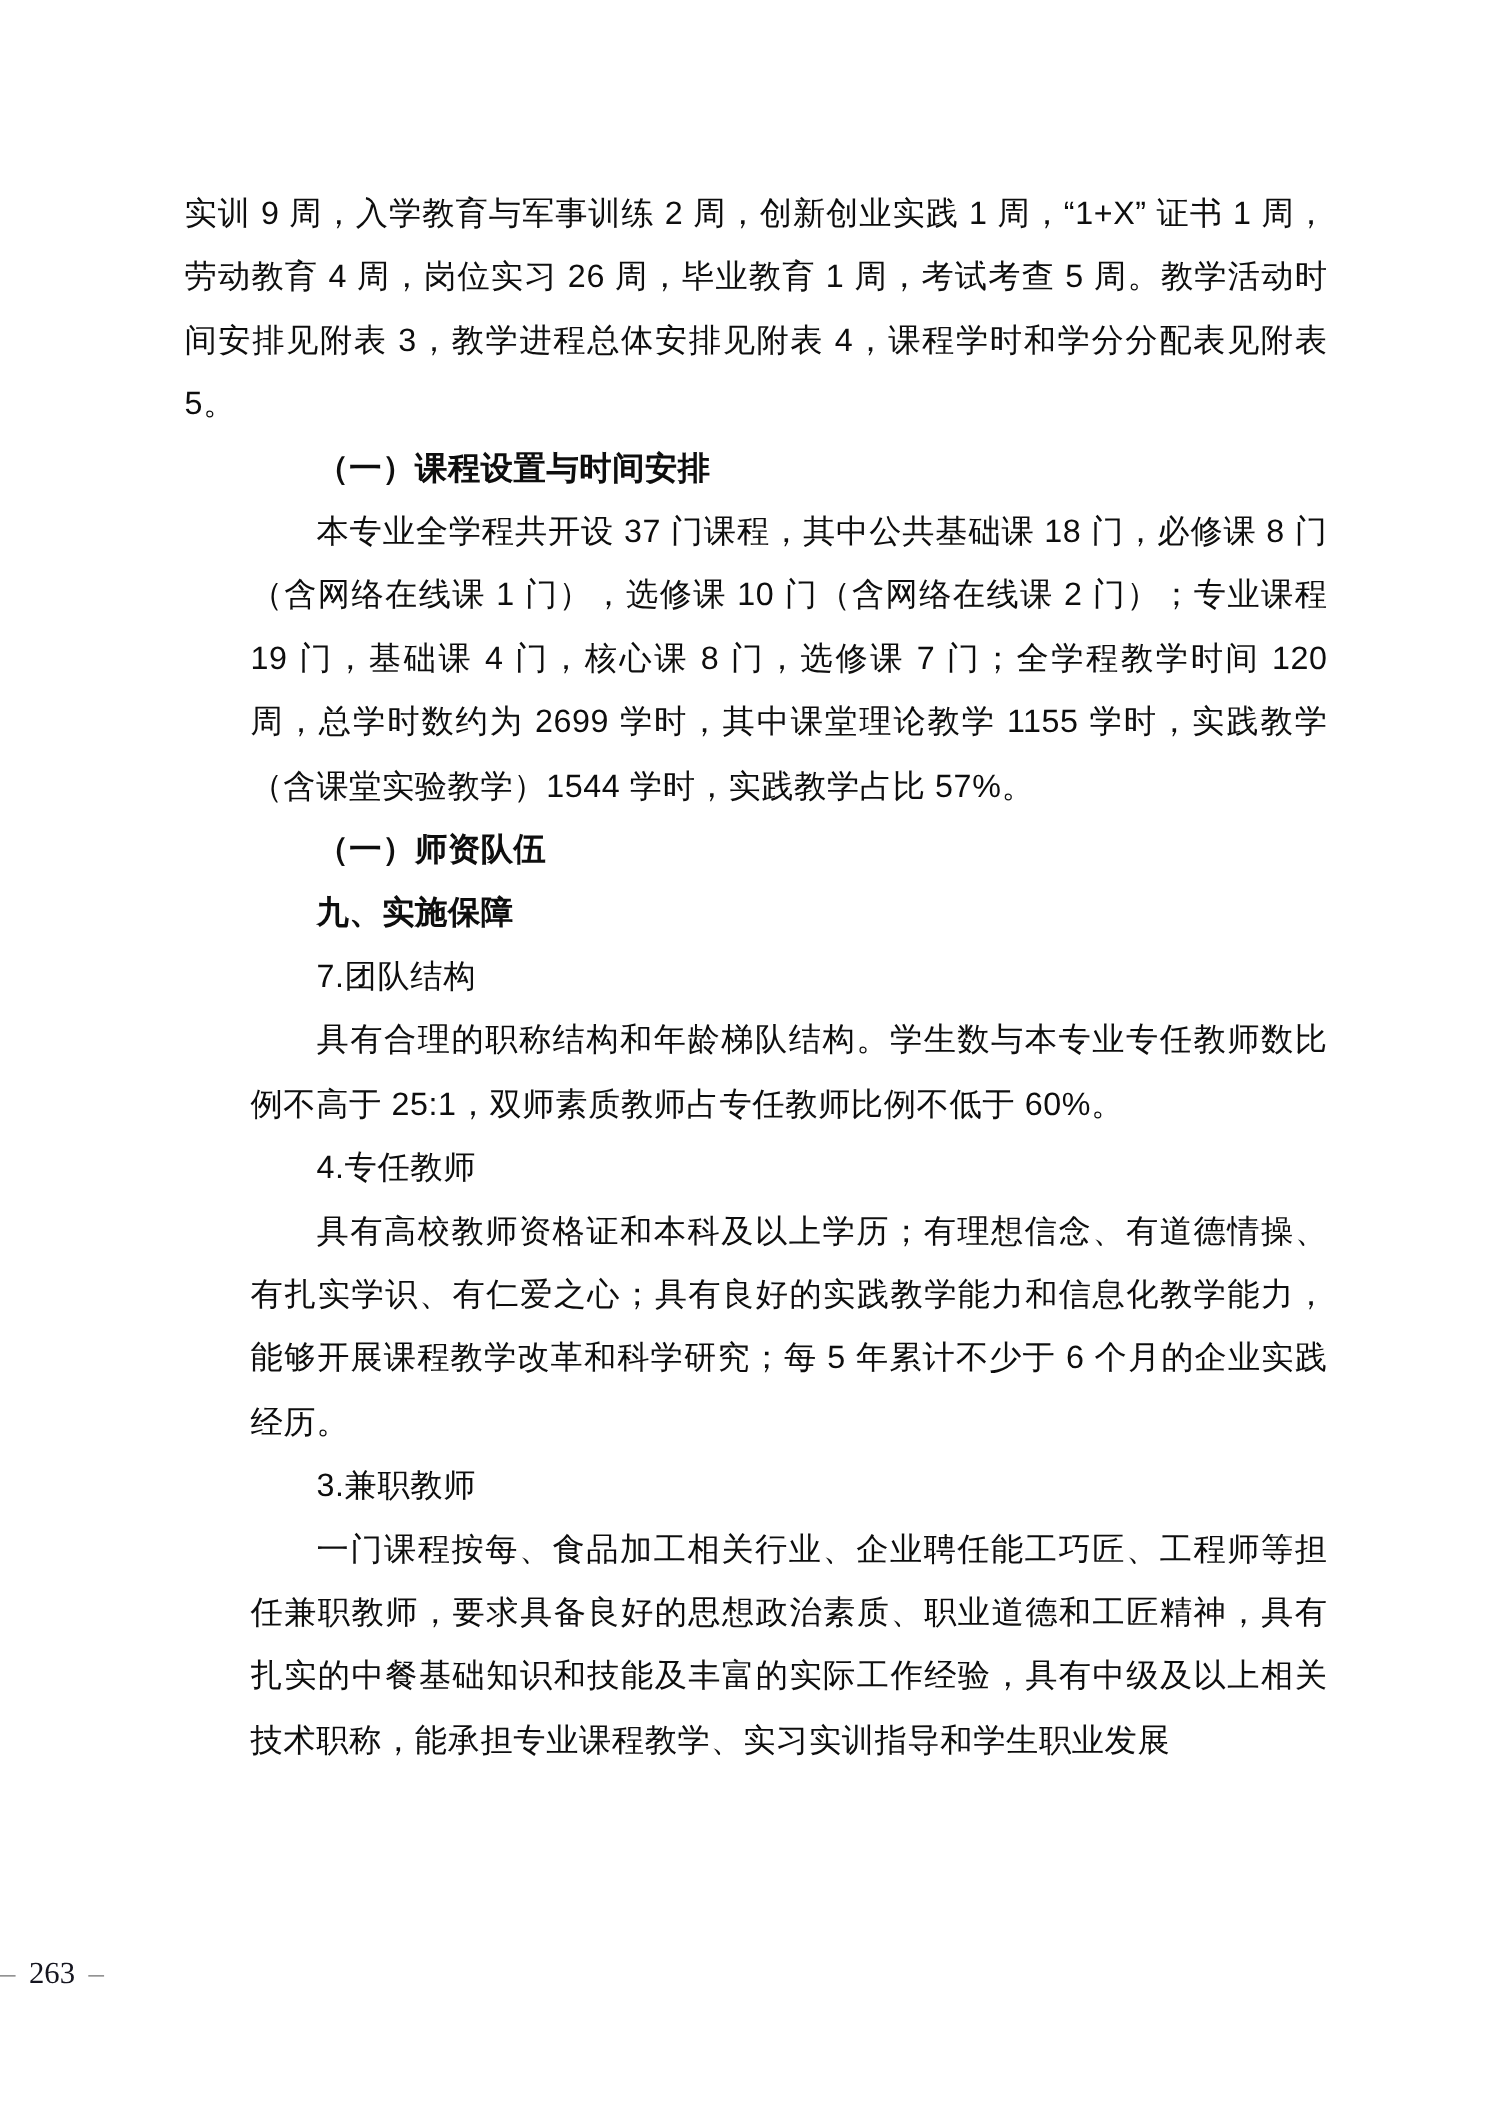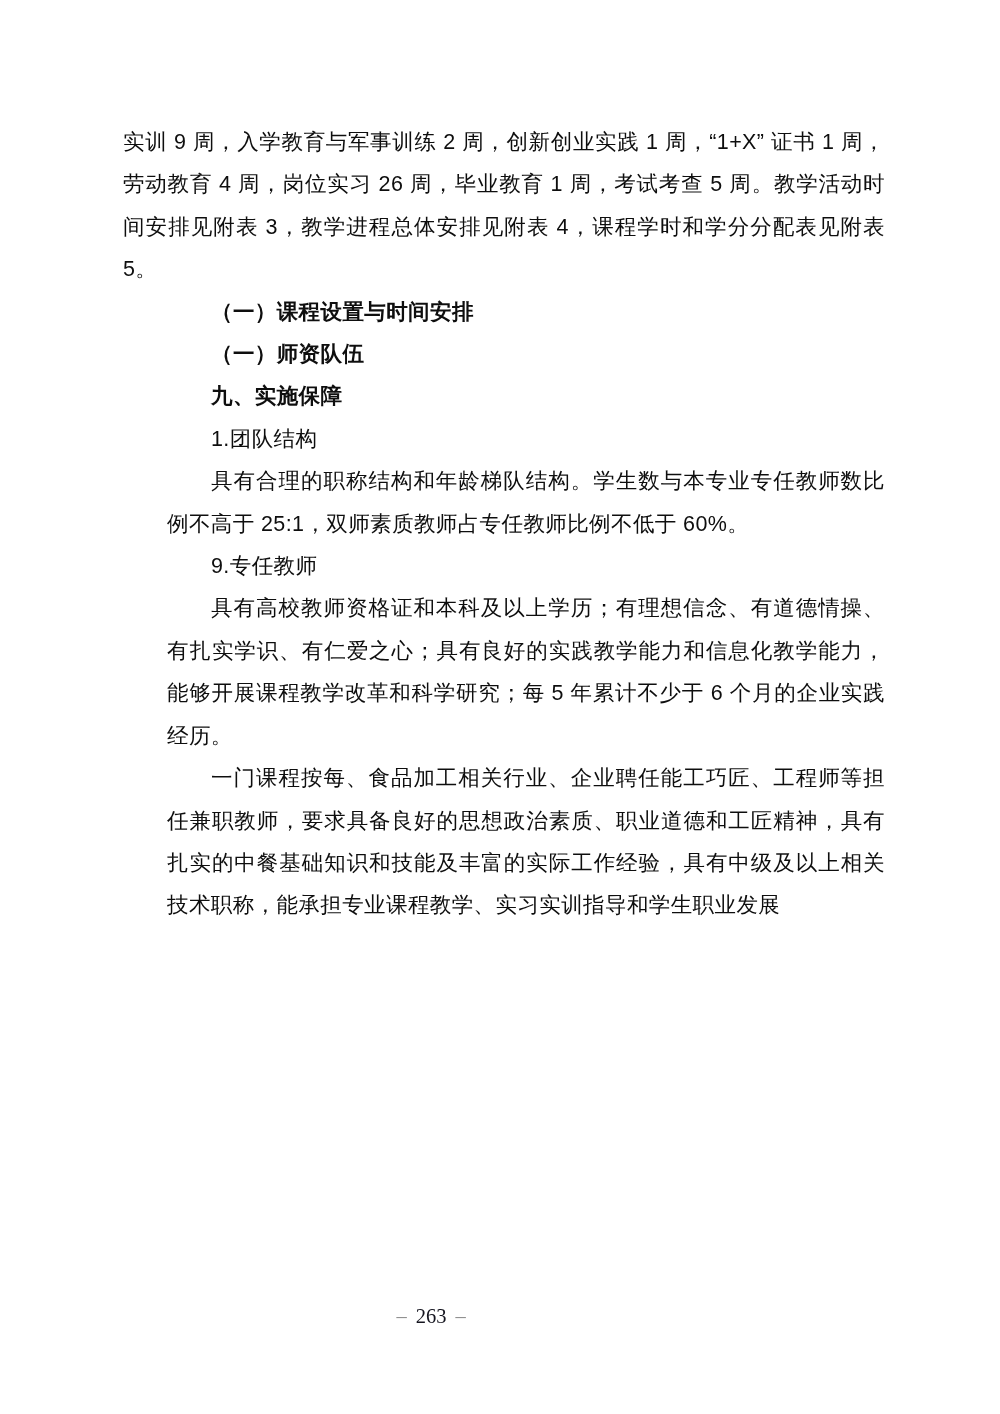--- a/index.html
+++ b/index.html
@@ -37,21 +37,21 @@
   .bold {
     font-weight: 700;
   }
   .footer {
     position: absolute;
     left: 0;
     top: 1303px;
     width: 1000px;
     box-sizing: border-box;
     padding-right: 138px;
-    text-align: center;
+    text-align: left;
     font-family: "Liberation Serif", serif;
     font-size: 20.5px;
     line-height: 26px;
   }
   .footer .dash {
     color: #8b8b8b;
   }
   .footer .num {
     color: #15151f;
     margin: 0 9px;
@@ -61,35 +61,37 @@
 <body>
 
 <div class="page">
 
   <div class="doc-body">
 
     <p class="block">实训 9 周，入学教育与军事训练 2 周，创新创业实践 1 周，“1+X” 证书 1 周，劳动教育 4 周，岗位实习 26 周，毕业教育 1 周，考试考查 5 周。教学活动时间安排见附表 3，教学进程总体安排见附表 4，课程学时和学分分配表见附表 5。</p>
 
     <p class="block indent bold">（一）课程设置与时间安排</p>
 
+    <p class="block indent">本专业全学程共开设 37 门课程，其中公共基础课 18 门，必修课 8 门（含网络在线课 1 门），选修课 10 门（含网络在线课 2 门）；专业课程 19 门，基础课 4 门，核心课 8 门，选修课 7 门；全学程教学时间 120 周，总学时数约为 2699 学时，其中课堂理论教学 1155 学时，实践教学（含课堂实验教学）1544 学时，实践教学占比 57%。</p>
 
 
 
     <p class="block indent bold">（一）师资队伍</p>
 
     <p class="block indent bold">九、实施保障</p>
 
-    <p class="block indent">1.团队结构</p>
+    <p class="block indent">7.团队结构</p>
 
     <p class="block indent">具有合理的职称结构和年龄梯队结构。学生数与本专业专任教师数比例不高于 25:1，双师素质教师占专任教师比例不低于 60%。</p>
 
-    <p class="block indent">9.专任教师</p>
+    <p class="block indent">4.专任教师</p>
 
     <p class="block indent">具有高校教师资格证和本科及以上学历；有理想信念、有道德情操、有扎实学识、有仁爱之心；具有良好的实践教学能力和信息化教学能力，能够开展课程教学改革和科学研究；每 5 年累计不少于 6 个月的企业实践经历。</p>
 
+    <p class="block indent">3.兼职教师</p>
 
     <p class="block indent">一门课程按每、食品加工相关行业、企业聘任能工巧匠、工程师等担任兼职教师，要求具备良好的思想政治素质、职业道德和工匠精神，具有扎实的中餐基础知识和技能及丰富的实际工作经验，具有中级及以上相关技术职称，能承担专业课程教学、实习实训指导和学生职业发展</p>
 
   </div>
 
   <div class="footer">
     <span class="dash">–</span><span class="num">263</span><span class="dash">–</span>
   </div>
 
 </div>

